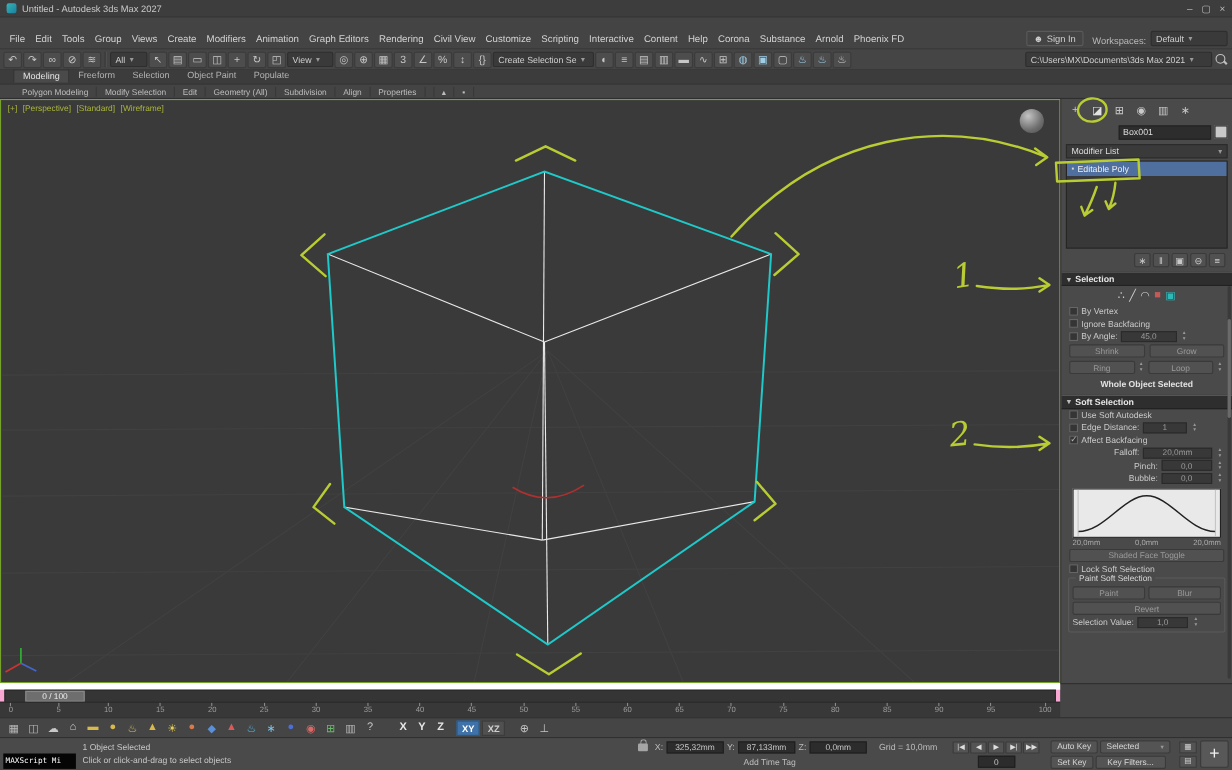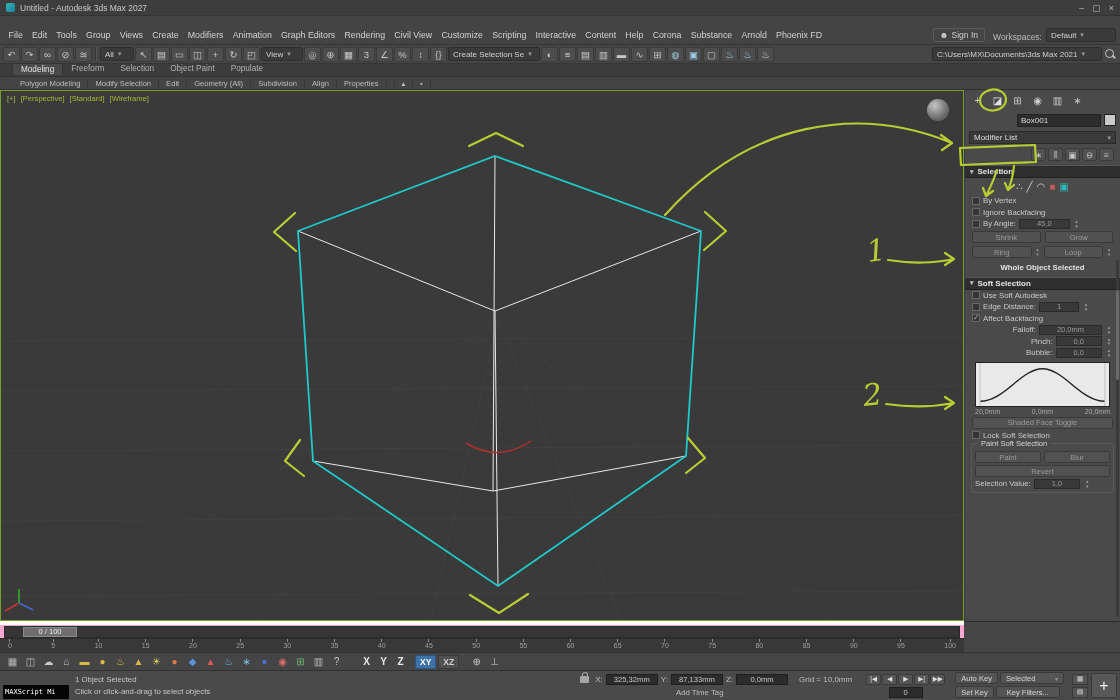--- a/index.html
+++ b/index.html
@@ -92,21 +92,21 @@
   .spin i.dn::before{content:"▾";}
   .pbtn{flex:1;height:12px;background:#515151;border:1px solid #3a3a3a;border-radius:2px;
     display:inline-flex;align-items:center;justify-content:center;font-size:7.6px;color:#9a9a9a;}
   .group-box{margin:2px 6px;border:1px solid #5a5a5a;border-radius:2px;position:relative;padding:6px 3px 3px 3px;}
   .group-title{position:absolute;left:6px;top:-5px;background:#4a4a4a;padding:0 3px;font-size:7.6px;color:#d6d6d6;}
   .center-note{text-align:center;font-size:7.8px;color:#e2e2e2;padding:3px 0;font-weight:bold;}
   .curve-wrap{margin:3px 10px 0 10px;background:#e9e9e9;border:1px solid #222;height:45px;position:relative;}
   .curve-labels{display:flex;justify-content:space-between;padding:1px 10px;font-size:7px;color:#aaa;}
   
   .timeline{position:absolute;left:0;top:621px;width:964px;height:17px;background:#f9a8d4;
-    display:flex;align-items:center;padding:0 4px;border-top:4px solid #ffffff;}
+    display:flex;align-items:center;padding:0 4px;border-top:6px solid #ffffff;}
   .tl-track{position:relative;flex:1;height:12px;background:#353535;border:1px solid #2a2a2a;}
   .tl-handle{position:absolute;left:18px;top:0;width:54px;height:10px;background:#6e6e6e;border:1px solid #8a8a8a;
     font-size:7.6px;color:#f0f0f0;display:flex;align-items:center;justify-content:center;}
   .ruler{position:absolute;left:0;top:638px;width:964px;height:14px;background:#383838;border-top:1px solid #2c2c2c;
     display:flex;justify-content:space-between;padding:0 8px;}
   .tick{display:flex;flex-direction:column;align-items:center;font-size:7px;color:#9e9e9e;}
   .tick::before{content:"";width:1px;height:3px;background:#8a8a8a;margin-bottom:0;}
   .tl-right{position:absolute;left:964px;top:621px;width:156px;height:31px;background:#454545;border-top:1px solid #2e2e2e;}
   
   .bottombar{position:absolute;left:0;top:652px;width:1120px;height:18px;background:#454545;
@@ -134,21 +134,21 @@
   .lock{position:relative;width:9px;height:7px;background:#a5a5a5;border-radius:1px;margin:0 3px;}
   .lock::before{content:"";position:absolute;left:1.5px;top:-4px;width:4px;height:4px;border:1.4px solid #a5a5a5;
     border-bottom:none;border-radius:3px 3px 0 0;}
   .timetag{font-size:7.8px;color:#bdbdbd;text-align:center;padding-right:30px;}
   .play-col{display:flex;flex-direction:column;justify-content:center;gap:2px;margin-left:14px;}
   .play-row{display:flex;gap:1px;}
   .play-row span{display:inline-flex;align-items:center;justify-content:center;min-width:15px;height:11px;
     background:#545454;border:1px solid #3a3a3a;font-size:6.5px;color:#dedede;border-radius:1px;}
   .frame-box{width:34px;height:11px;background:#2c2c2c;border:1px solid #1f1f1f;color:#c9c9c9;font-size:7.6px;
     display:flex;align-items:center;justify-content:center;align-self:center;}
-  .keys-col{display:flex;flex-direction:column;gap:2px;margin-left:10px;}
+  .keys-col{display:flex;flex-direction:column;justify-content:center;gap:2px;margin-left:10px;}
   .keys-row{display:flex;gap:2px;}
   .kbtn{height:12px;background:#545454;border:1px solid #3a3a3a;border-radius:2px;font-size:7.6px;color:#d6d6d6;
     display:inline-flex;align-items:center;justify-content:center;padding:0 5px;}
   .kbtn.wide{width:64px;}
   .kdd{width:64px;justify-content:space-between;}
   .kdd::after{content:"▾";font-size:6px;color:#999;}
   .nav-col{display:flex;align-items:center;gap:3px;margin-left:8px;}
   .nav-mini{display:flex;flex-direction:column;gap:2px;}
   .nav-mini span{width:16px;height:11px;background:#545454;border:1px solid #3a3a3a;font-size:7px;color:#cfcfcf;
     display:inline-flex;align-items:center;justify-content:center;}
@@ -339,20 +339,25 @@
         <span>▥</span>
         <span>∗</span>
       </div>
     <div class="name-row">
       <span class="name-field">Box001</span>
       <span class="swatch"></span>
     </div>
     <div class="modlist">
       <span>Modifier List</span>
     </div>
+    <div class="stack">
+      <div class="stack-row">
+        <span>Editable Poly</span>
+      </div>
+    </div>
     <div class="stackbtns">
         <span>∗</span>
         <span>‖</span>
         <span>▣</span>
         <span>⊖</span>
         <span>≡</span>
       </div>
 
     <div class="rollout">
       <div class="roll-head">

